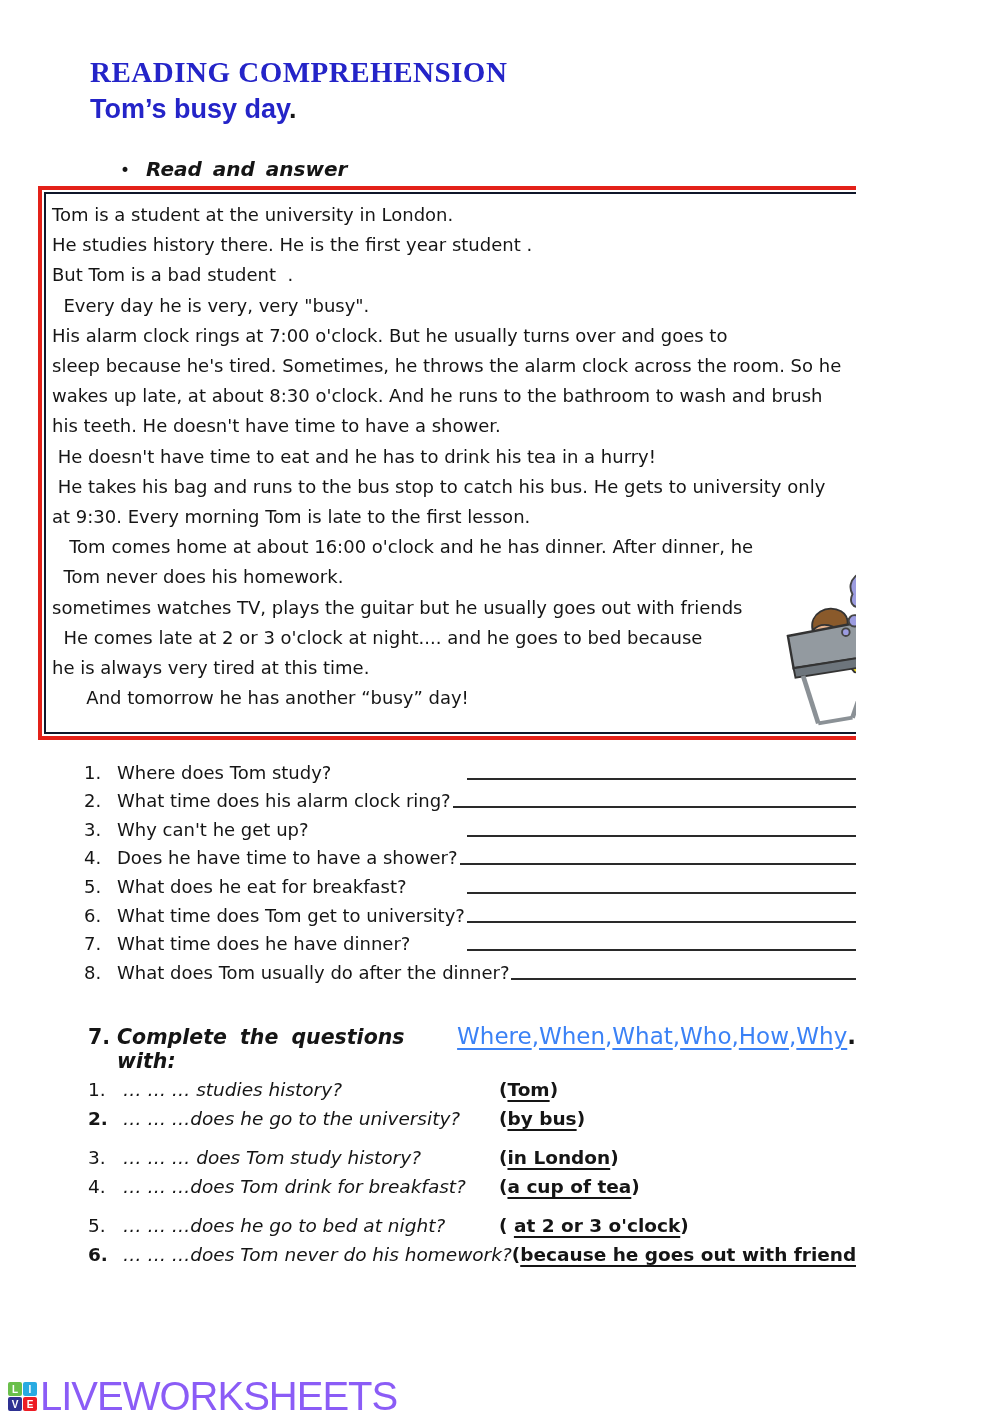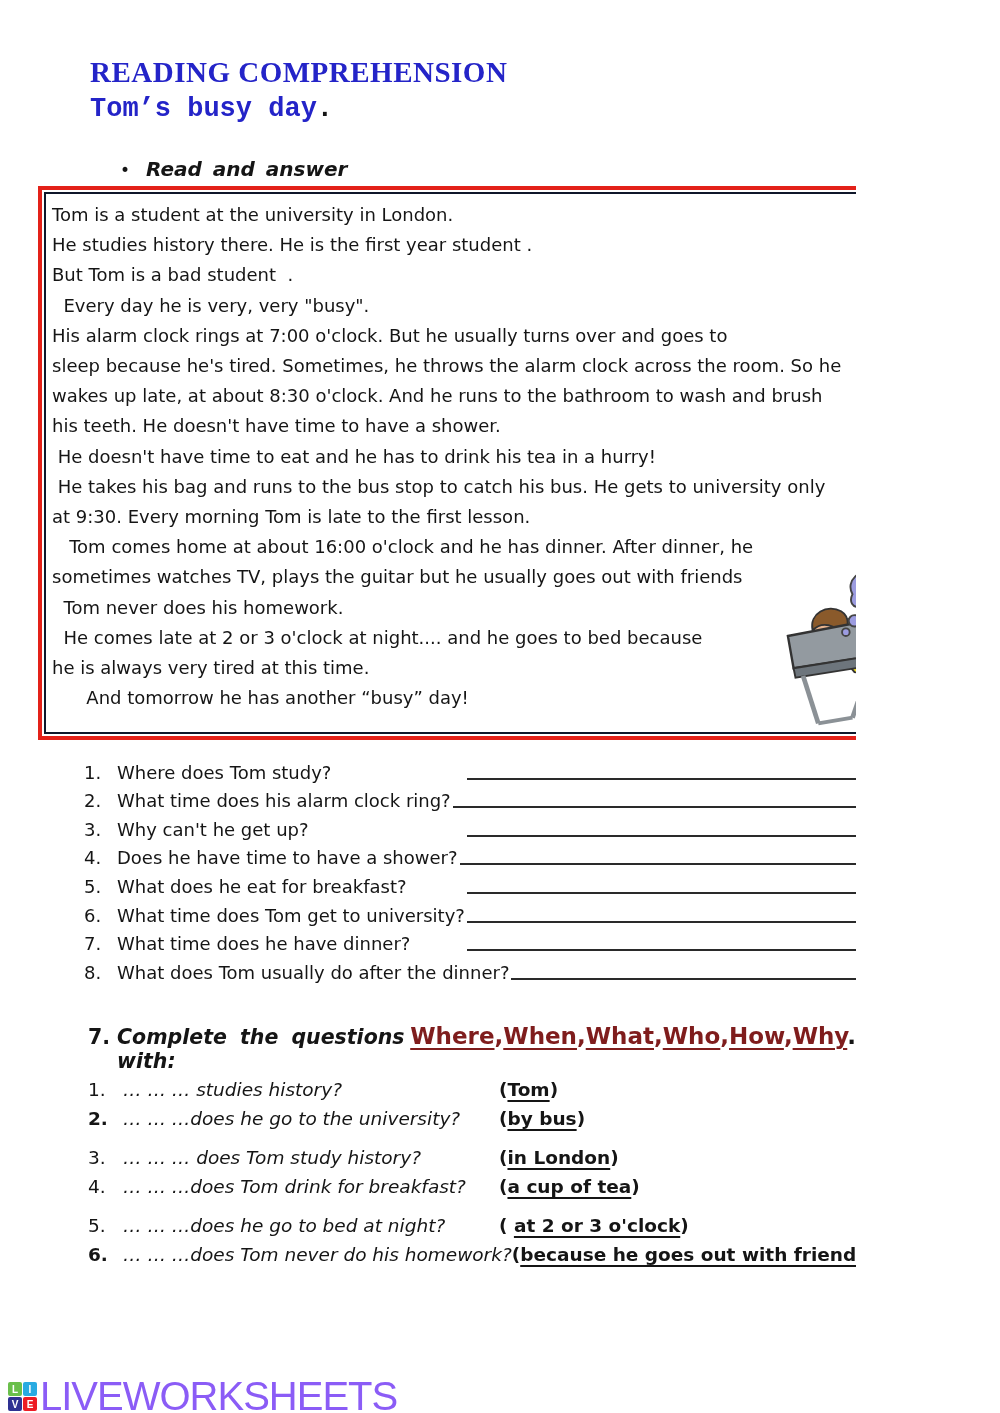--- a/index.html
+++ b/index.html
@@ -10,21 +10,21 @@
   }
 
   
   .title {
     position: absolute; left: 90px; top: 56px;
     font-family: "Liberation Serif", serif; font-weight: bold;
     font-size: 29px; color: #2424c8; letter-spacing: 0.5px;
   }
   .subtitle {
     position: absolute; left: 90px; top: 94px;
-    font-family: Liberation Mono, monospace; font-weight: bold;
+    font-family: Liberation Sans, sans-serif; font-weight: bold;
     font-size: 27px; color: #2424c8;
   }
   .subtitle .period { color: #151515; }
   .instruction-line {
     position: absolute; left: 120px; top: 157px;
     font-size: 20px; display: flex; align-items: baseline; gap: 16px;
   }
   .instruction-line .bullet { font-size: 17px; }
   .instruction-line .instr-text { font-weight: bold; font-style: italic; word-spacing: 4px; }
 
@@ -49,21 +49,21 @@
   .ex1-q.tabbed { min-width: 348px; }
   .ex1-blank { flex: 1; height: 20px; border-bottom: 2px solid #2a2a2a; margin-bottom: 3px; margin-left: 2px; }
 
   
   .ex2-head {
     position: absolute; left: 88px; top: 1023px;
     display: flex; align-items: baseline; font-size: 20.5px;
   }
   .ex2-head .ex2-num { margin-right: 7px; font-weight: bold; }
   .ex2-head .ex2-instr { font-weight: bold; font-style: italic; word-spacing: 6px; }
-  .ex2-opt, .ex2-sep { color: #7f1d1d; font-weight: bold; font-size: 23px; }
+  .ex2-opt, .ex2-sep { color: #3b82f6; font-weight: normal; font-size: 23px; }
   .ex2-opt { text-decoration: underline; text-decoration-thickness: 2px; text-underline-offset: 4px; }
   .ex2-period { color: #151515; font-weight: bold; font-size: 23px; }
 
   
   .ex2-list { position: absolute; left: 88px; top: 1079px; width: 860px; font-size: 18.5px; }
   .ex2-row { display: flex; align-items: baseline; height: 29px; white-space: nowrap; }
   .ex2-row.gap { margin-top: 10px; }
   .ex2-qnum { width: 35px; }
   .ex2-qnum.bold { font-weight: bold; }
   .ex2-q { min-width: 376px; font-style: italic; }
@@ -105,22 +105,22 @@
       <div class="passage-line">But Tom is a bad student  .</div>
       <div class="passage-line">  Every day he is very, very "busy".</div>
       <div class="passage-line">His alarm clock rings at 7:00 o'clock. But he usually turns over and goes to</div>
       <div class="passage-line">sleep because he's tired. Sometimes, he throws the alarm clock across the room. So he</div>
       <div class="passage-line">wakes up late, at about 8:30 o'clock. And he runs to the bathroom to wash and brush</div>
       <div class="passage-line">his teeth. He doesn't have time to have a shower.</div>
       <div class="passage-line"> He doesn't have time to eat and he has to drink his tea in a hurry!</div>
       <div class="passage-line"> He takes his bag and runs to the bus stop to catch his bus. He gets to university only</div>
       <div class="passage-line">at 9:30. Every morning Tom is late to the first lesson.</div>
       <div class="passage-line">   Tom comes home at about 16:00 o'clock and he has dinner. After dinner, he</div>
+      <div class="passage-line">  Tom never does his homework.</div>
       <div class="passage-line">sometimes watches TV, plays the guitar but he usually goes out with friends</div>
-      <div class="passage-line">  Tom never does his homework.</div>
       <div class="passage-line">  He comes late at 2 or 3 o'clock at night.... and he goes to bed because</div>
       <div class="passage-line">he is always very tired at this time.</div>
       <div class="passage-line">      And tomorrow he has another “busy” day!</div>
 
       <svg class="illustration" viewBox="0 0 160 175" xmlns="http://www.w3.org/2000/svg">
 
         <g>
           <ellipse cx="133" cy="92" rx="11" ry="25" transform="rotate(10 133 92)" fill="#9aa0a6" stroke="#333" stroke-width="2"></ellipse>
           <polygon points="96,128 142,123 148,136 100,141" fill="#9aa0a6" stroke="#333" stroke-width="2"></polygon>
           <line x1="104" y1="141" x2="99" y2="171" stroke="#8b9196" stroke-width="4"></line>

